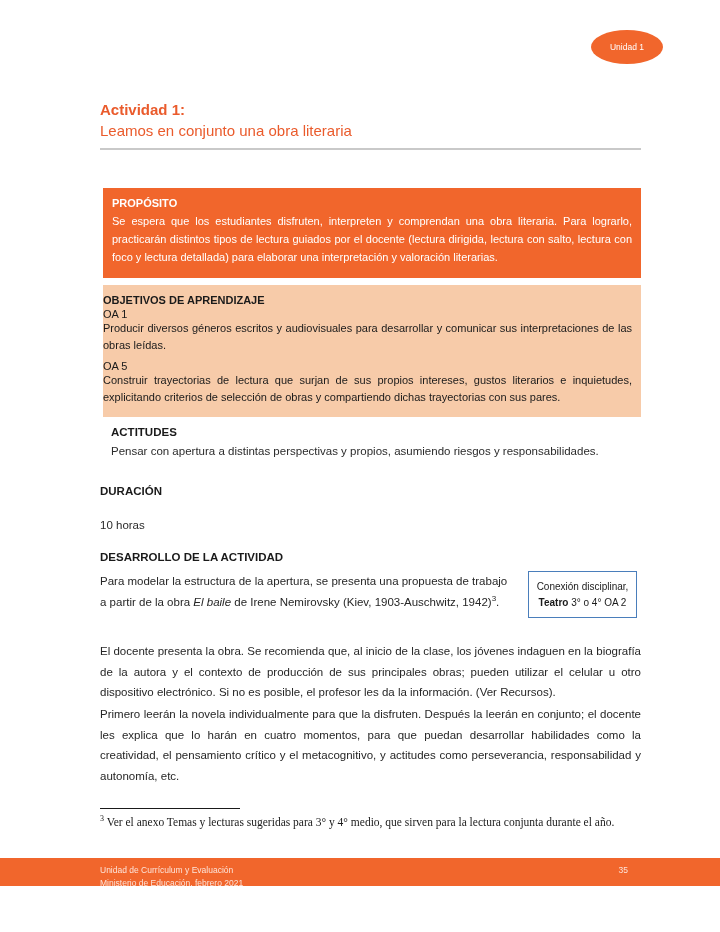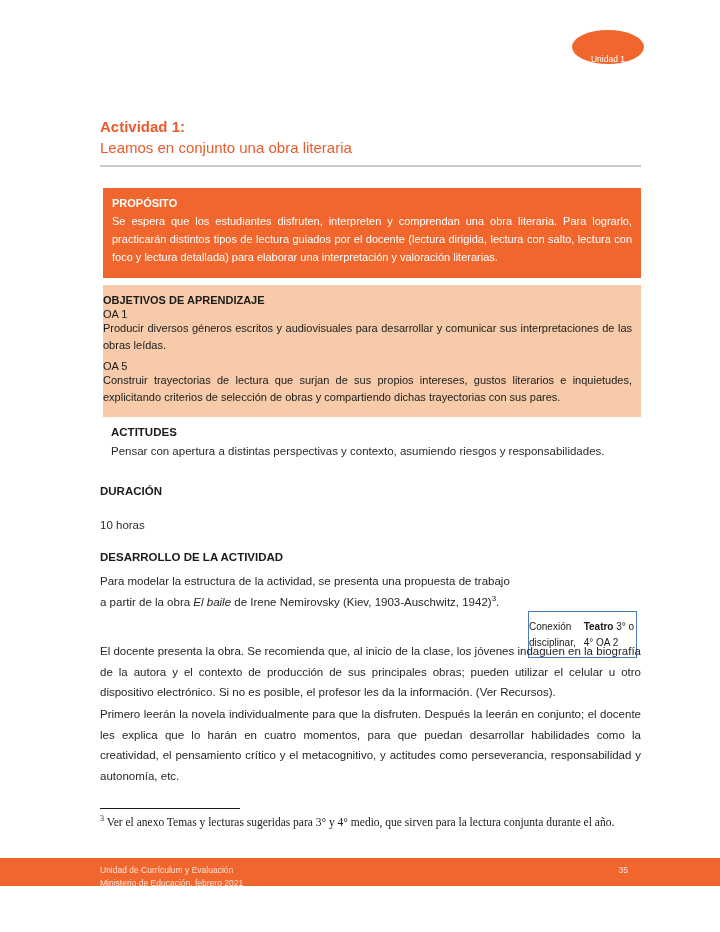--- a/index.html
+++ b/index.html
@@ -22,30 +22,30 @@
   .header-band{
     position:absolute;top:33px;left:0;
     width:336px;height:38px;
     background:var(--orange);
     border-radius:0 5px 5px 0;
     color:#fff;
     font-size:8.5px;line-height:1.55;
     padding:5px 8px 0 100px;
   }
   .unit-badge{
-    position:absolute;top:30px;left:572px;
+    position:absolute;top:30px;left:591px;
     width:72px;height:34px;
     background:var(--orange);
     border-radius:50%;
     color:#fff;font-size:8.5px;
-    display:flex;align-items:flex-end;justify-content:center;
+    display:flex;align-items:center;justify-content:center;
   }
   
   .title-block{
-    position:absolute;top:118px;left:100px;width:541px;
+    position:absolute;top:101px;left:100px;width:541px;
     border-bottom:2px solid #c9c9c9;
     padding-bottom:9px;
   }
   .title-line1{font-size:15px;font-weight:bold;color:#ea5b2c;}
   .title-line2{font-size:15px;font-weight:normal;color:#ea5b2c;margin-top:4px;}
   
   .proposito{
     position:absolute;top:188px;left:103px;width:538px;height:90px;
     background:var(--orange);color:#fff;
     padding:9px 9px 8px 9px;
@@ -70,23 +70,22 @@
   .duracion .section-body{font-size:11.5px;margin-top:22px;}
   .desarrollo-heading{position:absolute;top:551px;left:100px;}
   
   .para{font-size:11.5px;line-height:1.8;text-align:justify;color:#262626;}
   .para1-row{position:absolute;top:571px;left:100px;width:541px;display:flex;}
   .para1{width:412px;text-align:left;}
   .conexion-box{
     margin-left:16px;width:109px;height:47px;
     border:1.5px solid var(--blue);
     font-size:10px;line-height:1.6;
-    display:flex;flex-direction:row;align-items:center;justify-content:center;
+    display:flex;flex-direction:column;align-items:center;justify-content:center;
     color:#1a1a1a;
-    margin-top:40px;
   }
   .para2{position:absolute;top:641px;left:100px;width:541px;}
   .para3{position:absolute;top:704px;left:100px;width:541px;}
   sup{font-size:8px;vertical-align:super;line-height:0;}
   .italic{font-style:italic;}
   .bold{font-weight:bold;}
   
   .footnote{position:absolute;top:808px;left:100px;width:541px;}
   .footnote-rule{width:140px;border-top:1.5px solid #1a1a1a;margin-bottom:5px;}
   .footnote-text{
@@ -129,32 +128,32 @@
       <div class="oa-text">Producir diversos géneros escritos y audiovisuales para desarrollar y comunicar sus interpretaciones de las obras leídas.</div>
     </div>
     <div>
       <div class="oa-code">OA 5</div>
       <div class="oa-text">Construir trayectorias de lectura que surjan de sus propios intereses, gustos literarios e inquietudes, explicitando criterios de selección de obras y compartiendo dichas trayectorias con sus pares.</div>
     </div>
   </div>
 
   <div class="actitudes">
     <div class="plain-heading">ACTITUDES</div>
-    <div class="section-body">Pensar con apertura a distintas perspectivas y contexto, asumiendo riesgos y responsabilidades.</div>
+    <div class="section-body">Pensar con apertura a distintas perspectivas y propios, asumiendo riesgos y responsabilidades.</div>
   </div>
 
   <div class="duracion">
     <div class="plain-heading">DURACIÓN</div>
     <div class="section-body">10 horas</div>
   </div>
 
   <div class="desarrollo-heading plain-heading">DESARROLLO DE LA ACTIVIDAD</div>
 
   <div class="para1-row">
-    <p class="para para1"><span>Para modelar la estructura de la actividad, se presenta una propuesta de trabajo a partir de la obra </span><span class="italic">El baile</span><span> de Irene Nemirovsky (Kiev, 1903-Auschwitz, 1942)</span><sup>3</sup><span>.</span></p>
+    <p class="para para1"><span>Para modelar la estructura de la apertura, se presenta una propuesta de trabajo a partir de la obra </span><span class="italic">El baile</span><span> de Irene Nemirovsky (Kiev, 1903-Auschwitz, 1942)</span><sup>3</sup><span>.</span></p>
     <div class="conexion-box">
       <div>Conexión disciplinar,</div>
       <div><span class="bold">Teatro</span><span> 3° o 4° OA 2</span></div>
     </div>
   </div>
 
   <p class="para para3">Primero leerán la novela individualmente para que la disfruten. Después la leerán en conjunto; el docente les explica que lo harán en cuatro momentos, para que puedan desarrollar habilidades como la creatividad, el pensamiento crítico y el metacognitivo, y actitudes como perseverancia, responsabilidad y autonomía, etc.</p>
   <p class="para para2">El docente presenta la obra. Se recomienda que, al inicio de la clase, los jóvenes indaguen en la biografía de la autora y el contexto de producción de sus principales obras; pueden utilizar el celular u otro dispositivo electrónico. Si no es posible, el profesor les da la información. (Ver Recursos).</p>
 
   <div class="footnote">

